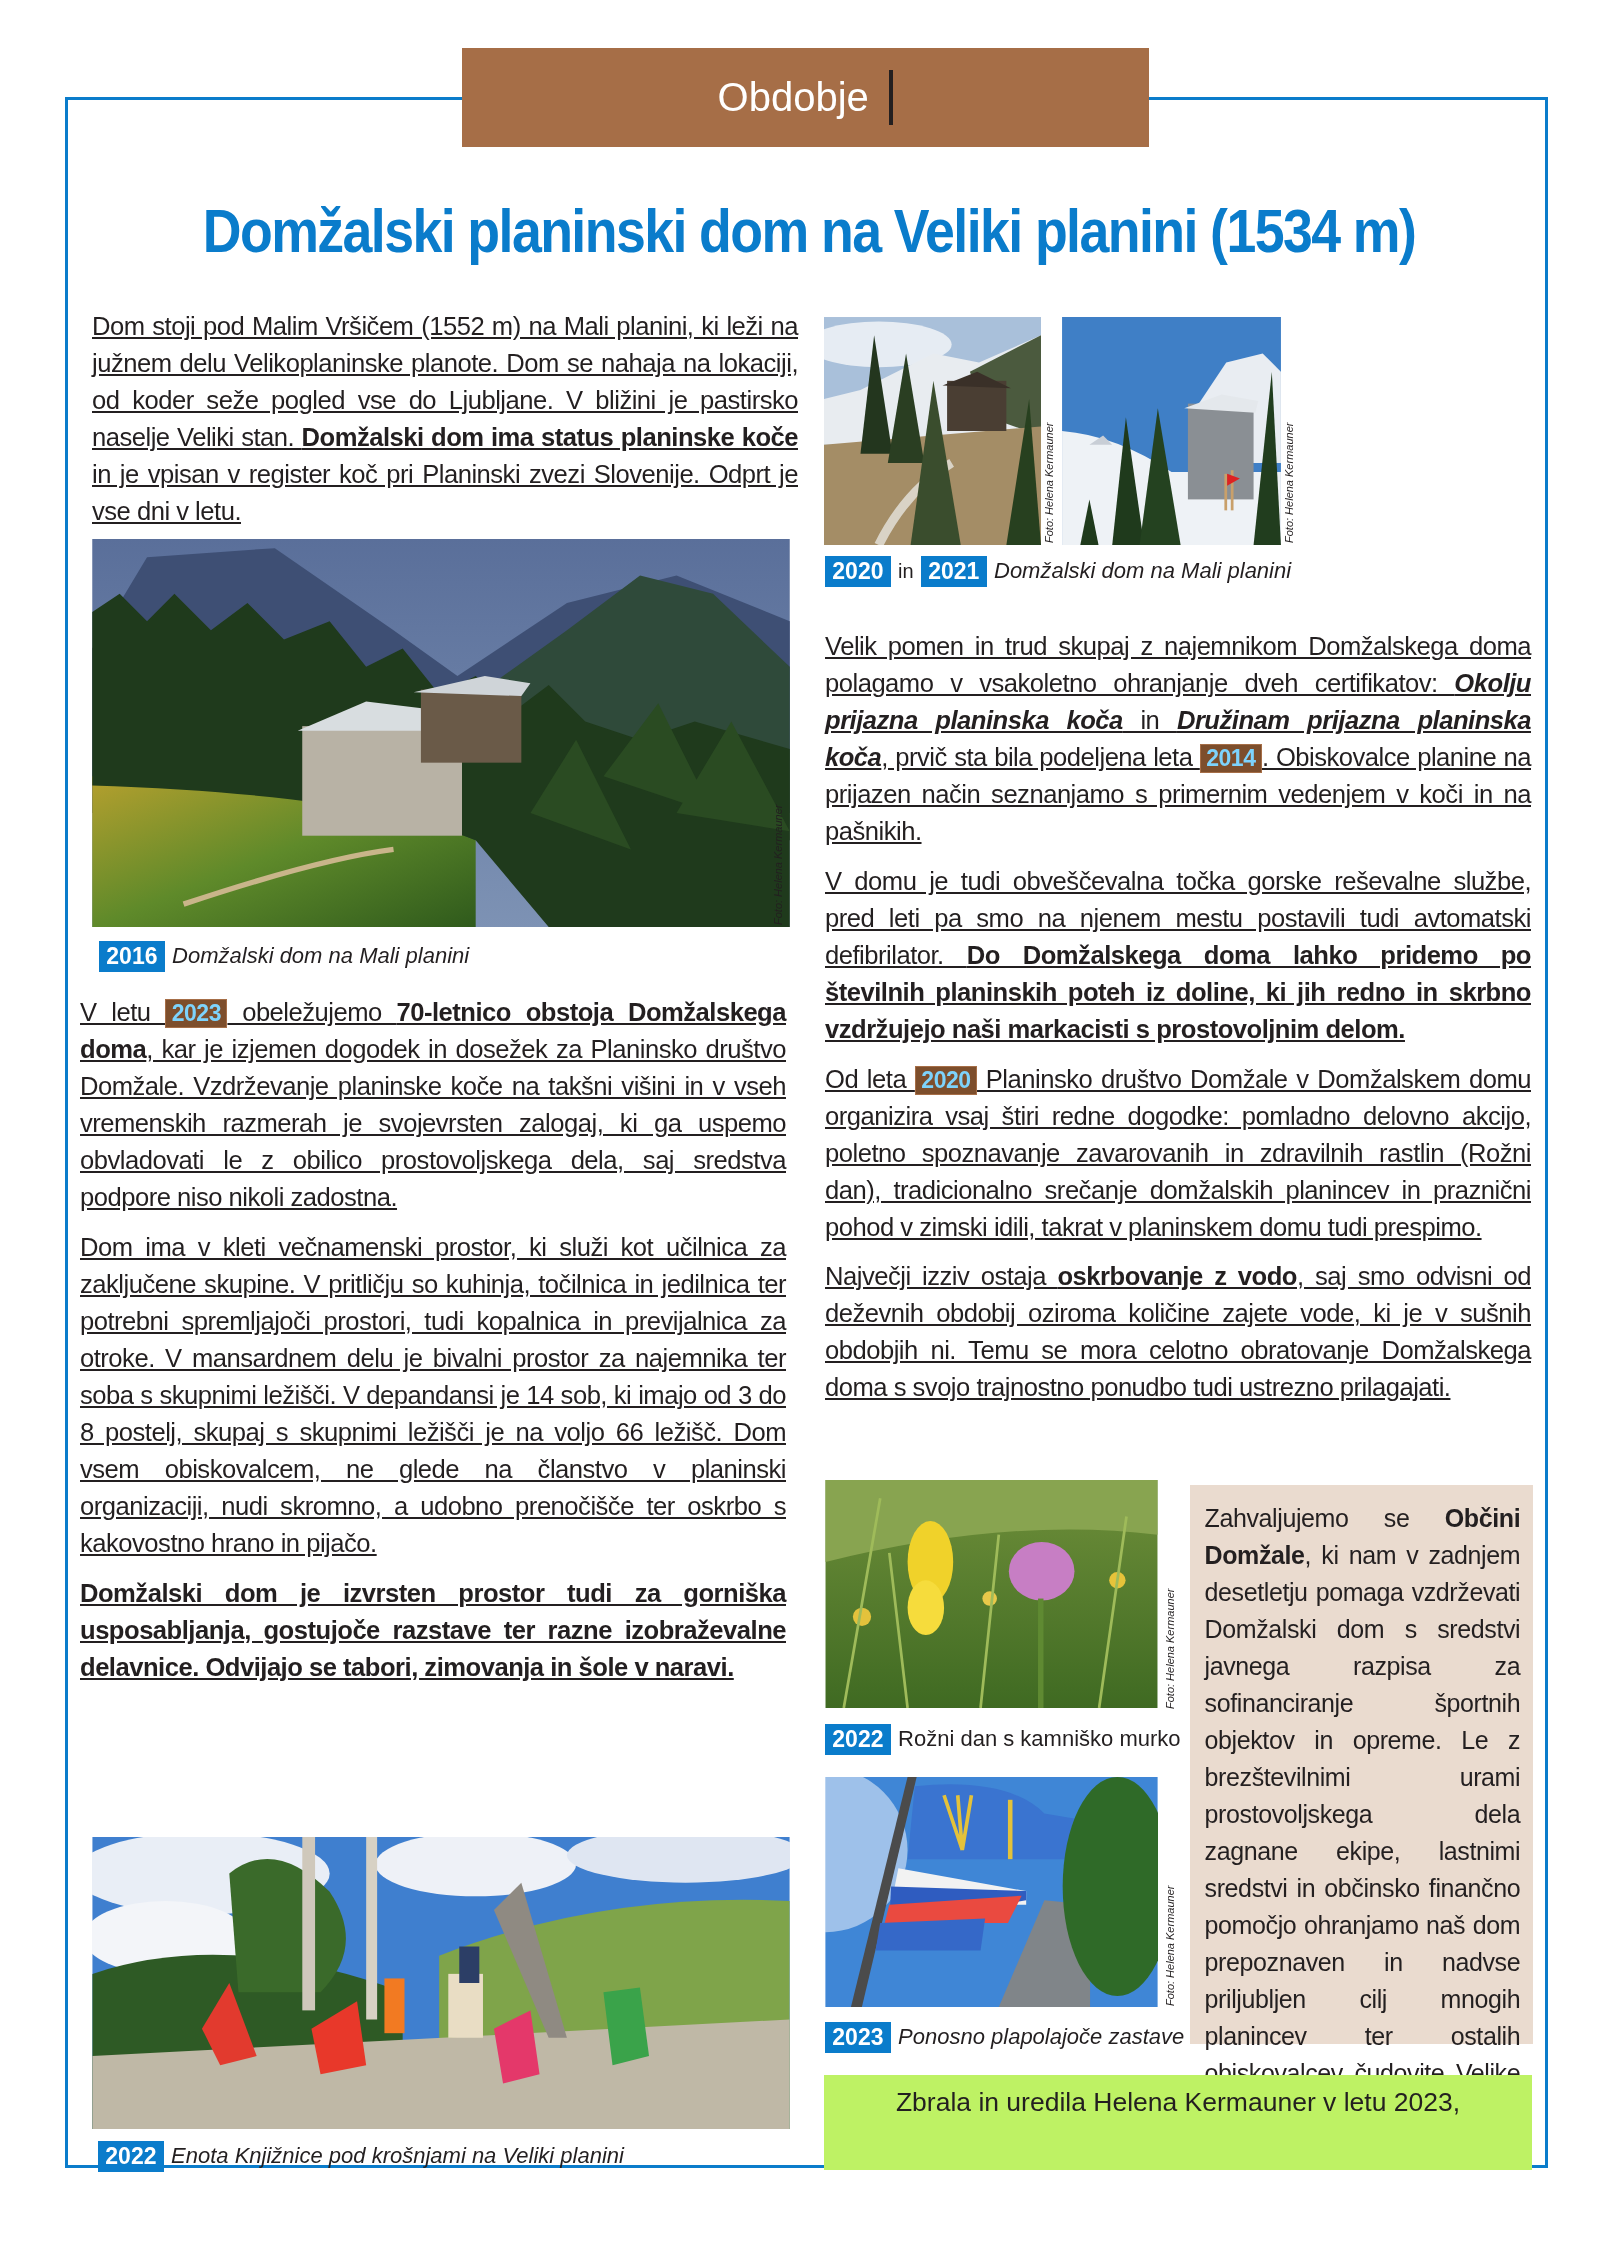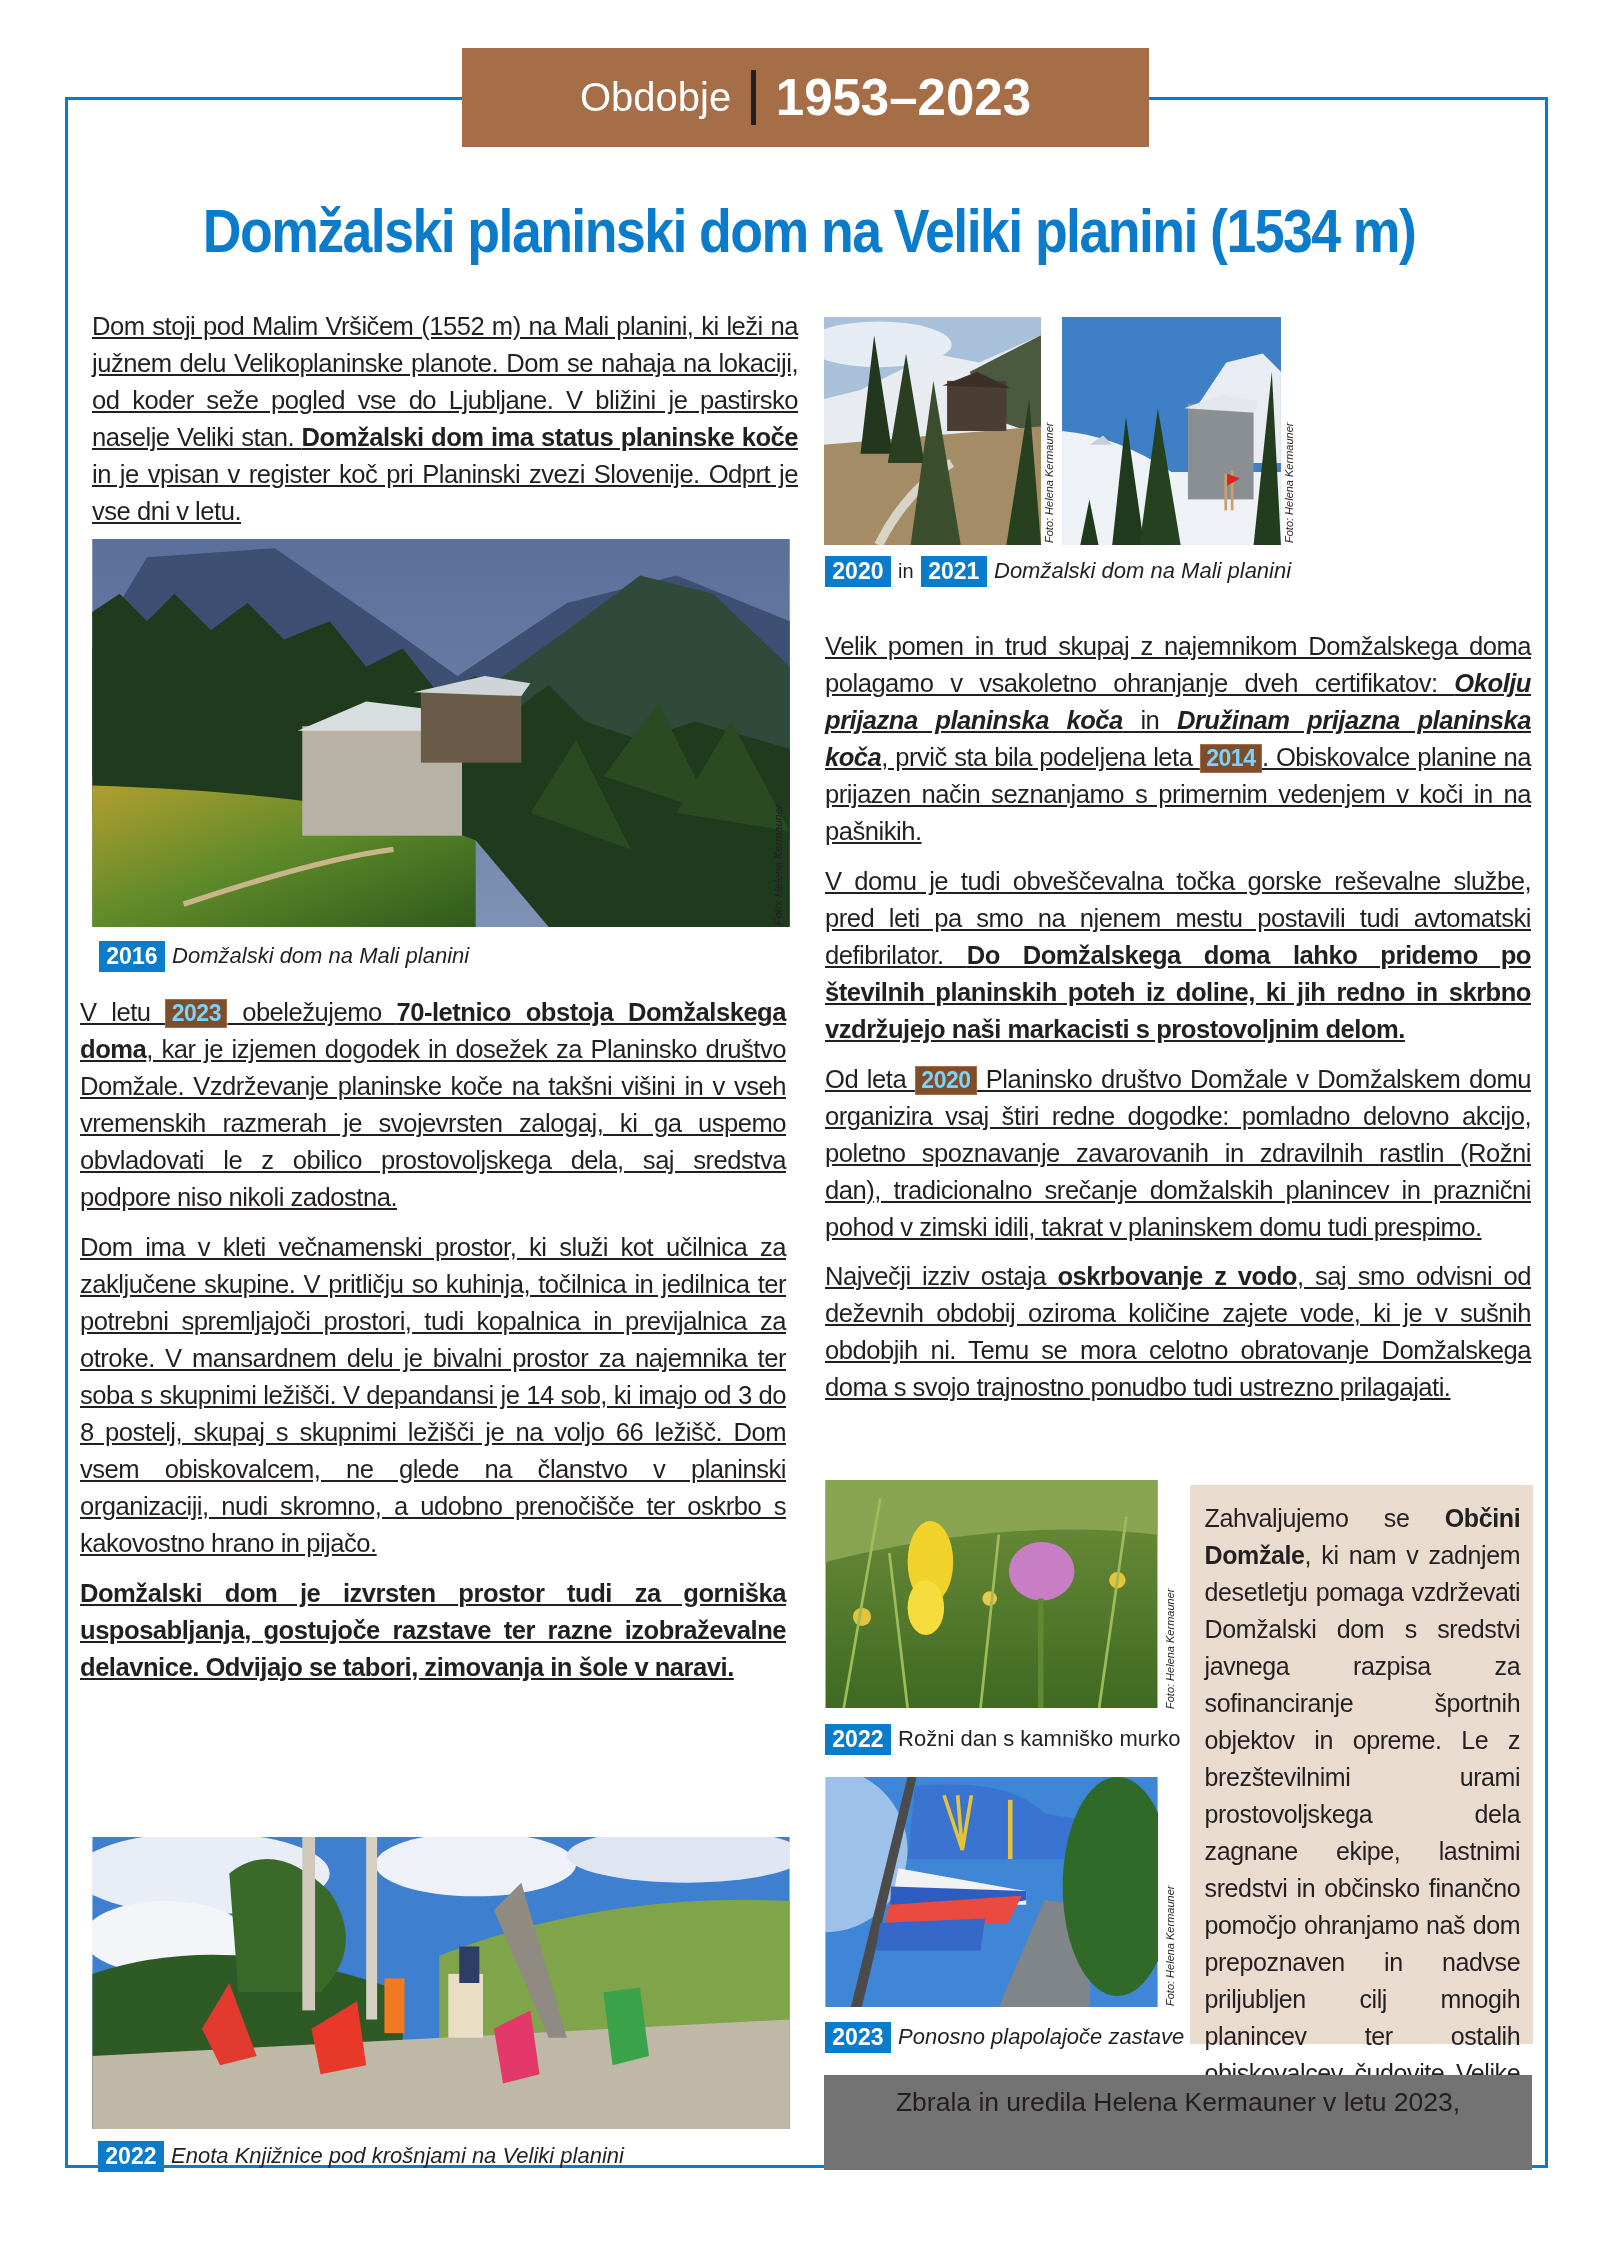--- a/index.html
+++ b/index.html
@@ -28,32 +28,31 @@
   .cap { position:absolute; display:flex; align-items:center; gap:7.3px; font-size:22px; }
   .cap .yr { background:#0a7ccb; color:#fff; font-weight:700; font-size:23px;
              padding:0.9px 7.3px; line-height:29px; }
   .cap .ct { font-style:italic; }
   .cap .ct.up { font-style:normal; }
   .cap .in { font-size:20px; }
   .thanks { position:absolute; left:1190px; top:1485px; width:343px; height:559px;
             background:#eadbcf; box-sizing:border-box; padding:14.6px 12.8px 0 14.6px; }
   .thanks .t { font-size:25px; line-height:37px; text-align:justify; letter-spacing:-0.4px; }
   .credits-box { position:absolute; left:824px; top:2075px; width:708px; height:95px;
-                 background:#737373; text-align:center; font-size:26.5px; line-height:40px;
+                 background:#bef264; text-align:center; font-size:26.5px; line-height:40px;
                  padding-top:7.3px; box-sizing:border-box; }
 </style>
 </head>
 <body>
 
 <div class="frame"></div>
 
 <div class="period">
   <span class="lbl">Obdobje</span>
   <span class="bar"></span>
-  <span class="yrs">1953–2023</span>
 </div>
 
 <div class="title">Domžalski planinski dom na Veliki planini (1534 m)</div>
 
 <div class="txt" style="left:92px; top:308px; width:706px;">
   <p><span>Dom stoji pod Malim Vršičem (1552 m) na Mali planini, ki leži na južnem delu Velikoplaninske planote. Dom se nahaja na lokaciji, od koder seže pogled vse do Ljubljane. V bližini je pastirsko naselje Veliki stan. </span><b>Domžalski dom ima status planinske koče</b><span> in je vpisan v register koč pri Planinski zvezi Slovenije. Odprt je vse dni v letu.</span></p>
 </div>
 
 <div class="photo" style="left:92px; top:539px; width:698px; height:388px;">
   <svg width="698" height="388" viewBox="0 0 764 425">

